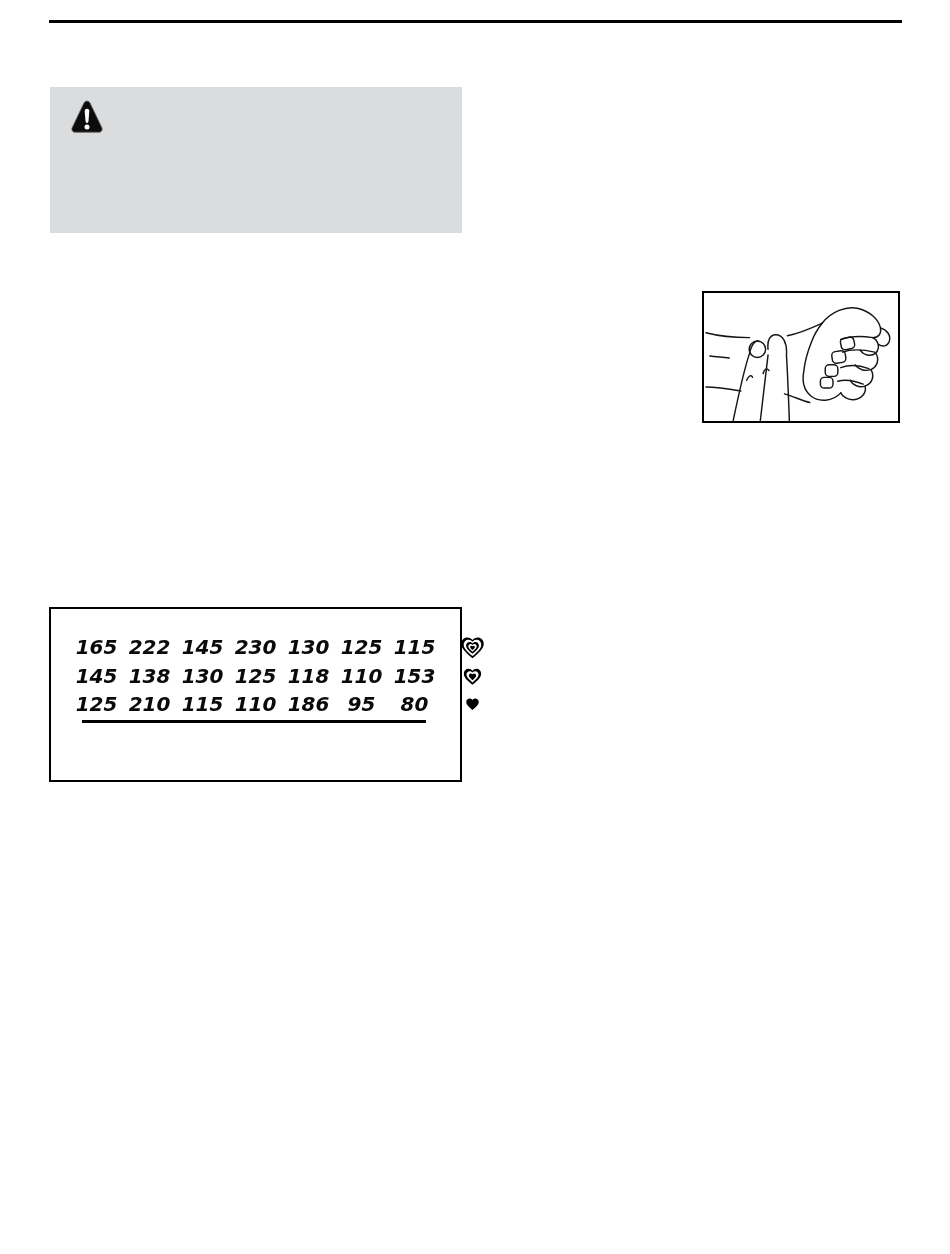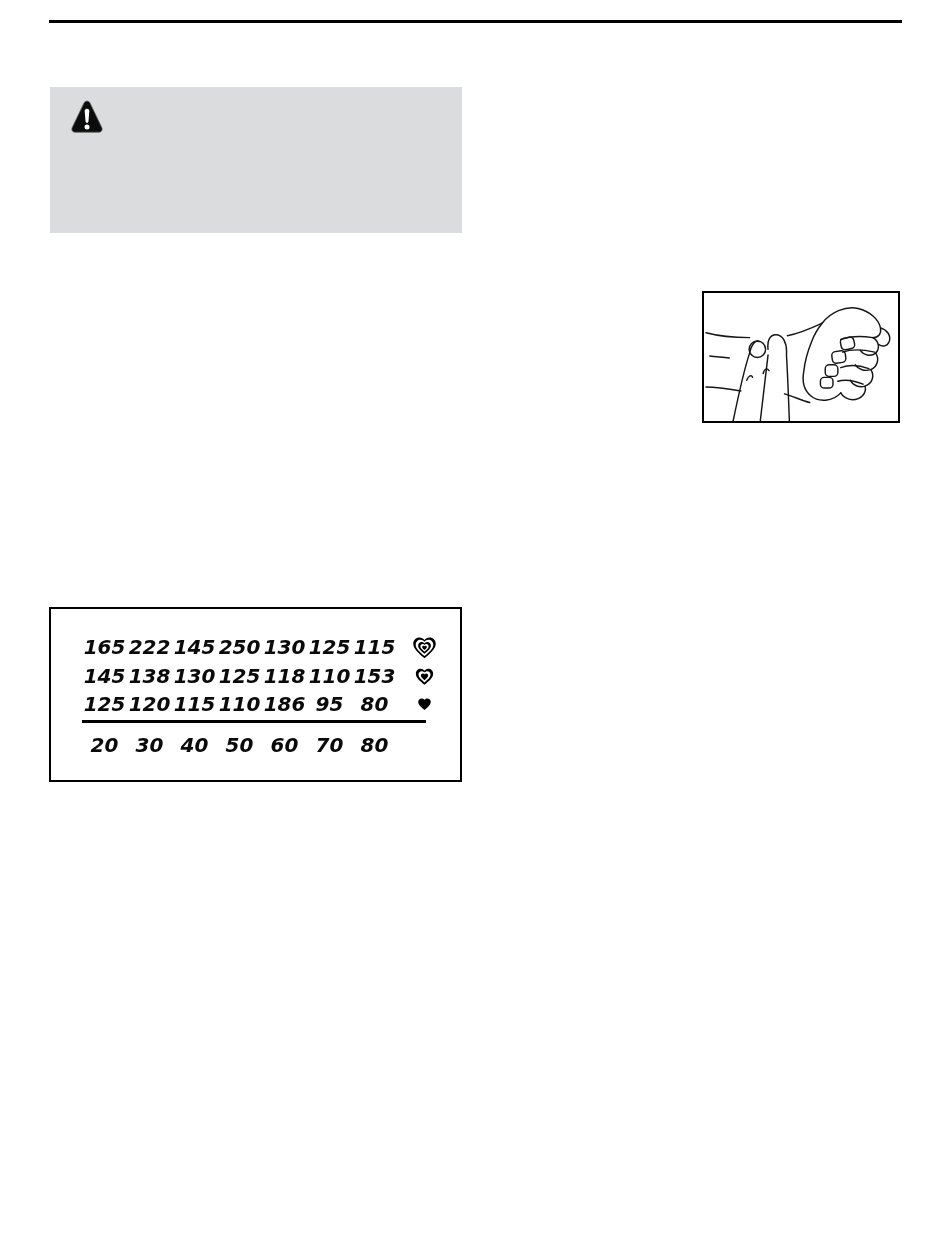--- a/index.html
+++ b/index.html
@@ -20,22 +20,22 @@
     position:absolute; left:702px; top:291px; width:198px; height:132px;
     border:2.5px solid #000; box-sizing:border-box; background:#fff;
   }
   .figure-box svg { display:block; width:100%; height:100%; }
 
   .table-box {
     position:absolute; left:49px; top:607px; width:413px; height:175px;
     border:2.5px solid #000; box-sizing:border-box; background:#fff;
   }
   .hr-row {
-    position:absolute; left:0; height:28px; padding-left:31px;
-    display:grid; grid-template-columns:repeat(7,45px) 54px; align-items:center;
+    position:absolute; left:0; height:28px; padding-left:23px;
+    display:grid; grid-template-columns:repeat(7,45px) 54px; align-items:center;gap:8px;
   }
   .hr-row.r1 { top:24px; }
   .hr-row.r2 { top:53px; }
   .hr-row.r3 { top:81px; }
   .hr-row.r4 { top:122px; }
   .cell {
     text-align:center; font-weight:bold; font-style:italic;
     font-size:20px; color:#0a0a0a; white-space:nowrap;
   }
   .icon-cell { display:flex; justify-content:center; align-items:center; }
@@ -96,21 +96,21 @@
       </g>
     </svg>
   </div>
 
   <div class="table-box">
 
     <div class="hr-row r1">
       <span class="cell">165</span>
       <span class="cell">222</span>
       <span class="cell">145</span>
-      <span class="cell">250</span>
+      <span class="cell">230</span>
       <span class="cell">130</span>
       <span class="cell">125</span>
       <span class="cell">115</span>
       <span class="icon-cell">
         <svg width="27" height="25" viewBox="0 0 24 22" aria-hidden="true">
           <path d="M12,20.6 C6.8,16.2 2,12.3 2,7.7 C2,4.5 4.4,2.1 7.5,2.1 C9.3,2.1 11,3 12,4.4 C13,3 14.7,2.1 16.5,2.1 C19.6,2.1 22,4.5 22,7.7 C22,12.3 17.2,16.2 12,20.6 Z" fill="#000"></path>
           <path d="M12,20.6 C6.8,16.2 2,12.3 2,7.7 C2,4.5 4.4,2.1 7.5,2.1 C9.3,2.1 11,3 12,4.4 C13,3 14.7,2.1 16.5,2.1 C19.6,2.1 22,4.5 22,7.7 C22,12.3 17.2,16.2 12,20.6 Z" fill="#fff" transform="translate(12,11.35) scale(0.78) translate(-12,-11.35)"></path>
           <path d="M12,20.6 C6.8,16.2 2,12.3 2,7.7 C2,4.5 4.4,2.1 7.5,2.1 C9.3,2.1 11,3 12,4.4 C13,3 14.7,2.1 16.5,2.1 C19.6,2.1 22,4.5 22,7.7 C22,12.3 17.2,16.2 12,20.6 Z" fill="#000" transform="translate(12,11.35) scale(0.57) translate(-12,-11.35)"></path>
           <path d="M12,20.6 C6.8,16.2 2,12.3 2,7.7 C2,4.5 4.4,2.1 7.5,2.1 C9.3,2.1 11,3 12,4.4 C13,3 14.7,2.1 16.5,2.1 C19.6,2.1 22,4.5 22,7.7 C22,12.3 17.2,16.2 12,20.6 Z" fill="#fff" transform="translate(12,11.35) scale(0.37) translate(-12,-11.35)"></path>
           <path d="M12,20.6 C6.8,16.2 2,12.3 2,7.7 C2,4.5 4.4,2.1 7.5,2.1 C9.3,2.1 11,3 12,4.4 C13,3 14.7,2.1 16.5,2.1 C19.6,2.1 22,4.5 22,7.7 C22,12.3 17.2,16.2 12,20.6 Z" fill="#000" transform="translate(12,11.35) scale(0.21) translate(-12,-11.35)"></path>
@@ -130,41 +130,31 @@
         <svg width="21" height="19" viewBox="0 0 24 22" aria-hidden="true">
           <path d="M12,20.6 C6.8,16.2 2,12.3 2,7.7 C2,4.5 4.4,2.1 7.5,2.1 C9.3,2.1 11,3 12,4.4 C13,3 14.7,2.1 16.5,2.1 C19.6,2.1 22,4.5 22,7.7 C22,12.3 17.2,16.2 12,20.6 Z" fill="#000"></path>
           <path d="M12,20.6 C6.8,16.2 2,12.3 2,7.7 C2,4.5 4.4,2.1 7.5,2.1 C9.3,2.1 11,3 12,4.4 C13,3 14.7,2.1 16.5,2.1 C19.6,2.1 22,4.5 22,7.7 C22,12.3 17.2,16.2 12,20.6 Z" fill="#fff" transform="translate(12,11.35) scale(0.7) translate(-12,-11.35)"></path>
           <path d="M12,20.6 C6.8,16.2 2,12.3 2,7.7 C2,4.5 4.4,2.1 7.5,2.1 C9.3,2.1 11,3 12,4.4 C13,3 14.7,2.1 16.5,2.1 C19.6,2.1 22,4.5 22,7.7 C22,12.3 17.2,16.2 12,20.6 Z" fill="#000" transform="translate(12,11.35) scale(0.42) translate(-12,-11.35)"></path>
         </svg>
       </span>
     </div>
 
     <div class="hr-row r3">
       <span class="cell">125</span>
-      <span class="cell">120</span>
+      <span class="cell">210</span>
       <span class="cell">115</span>
       <span class="cell">110</span>
       <span class="cell">186</span>
       <span class="cell">95</span>
       <span class="cell">80</span>
       <span class="icon-cell">
         <svg width="15" height="14" viewBox="0 0 24 22" aria-hidden="true">
           <path d="M12,20.6 C6.8,16.2 2,12.3 2,7.7 C2,4.5 4.4,2.1 7.5,2.1 C9.3,2.1 11,3 12,4.4 C13,3 14.7,2.1 16.5,2.1 C19.6,2.1 22,4.5 22,7.7 C22,12.3 17.2,16.2 12,20.6 Z" fill="#000"></path>
         </svg>
       </span>
     </div>
 
     <div class="table-divider"></div>
 
-    <div class="hr-row r4">
-      <span class="cell">20</span>
-      <span class="cell">30</span>
-      <span class="cell">40</span>
-      <span class="cell">50</span>
-      <span class="cell">60</span>
-      <span class="cell">70</span>
-      <span class="cell">80</span>
-      <span class="icon-cell"></span>
-    </div>
 
   </div>
 
 </div>
 
 </body></html>

